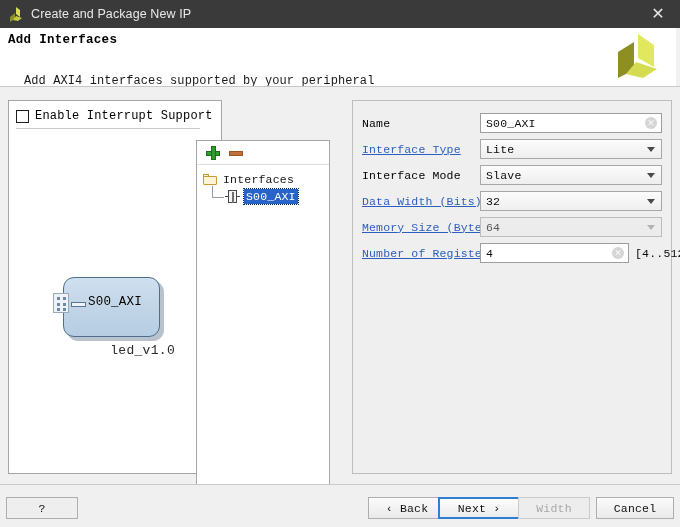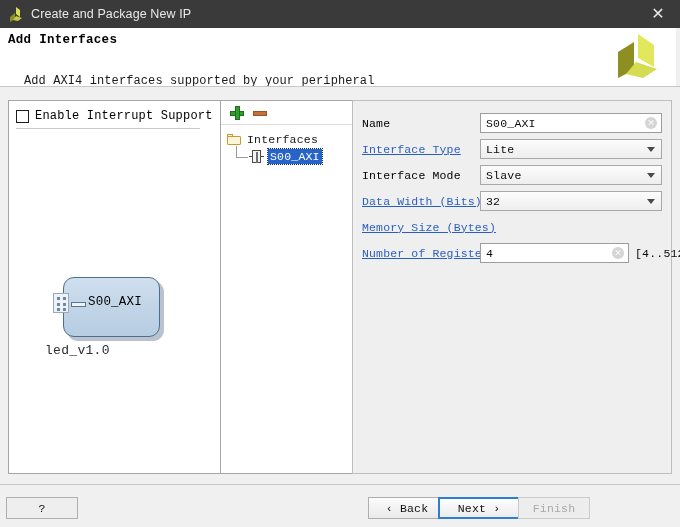--- a/index.html
+++ b/index.html
@@ -83,21 +83,21 @@
   }
 
   .pane {
     position: absolute;
     top: 13px;
     height: 374px;
     border: 1px solid #a6a6a6;
     background: #ffffff;
   }
   .pane-left   { left: 8px;   width: 214px; }
-  .pane-middle { left: 220px; width: 148px; }
+  .pane-middle { left: 196px; width: 134px; margin-top: 40px; }
   .pane-right  { left: 352px; width: 320px; background: #efefef; border-color: #bdbdbd; }
 
   
   .chk-row {
     position: absolute; left: 7px; top: 8px;
     display: flex; align-items: center;
   }
   .chk-box {
     width: 13px; height: 13px;
     border: 1px solid #1d1d1d;
@@ -157,21 +157,21 @@
     position: absolute; left: 43px; top: 24px;
     font-family: "Liberation Mono", monospace;
     font-size: 12.5px;
     color: #000;
     letter-spacing: 0.2px;
     white-space: nowrap;
   }
   .ip-caption {
     position: absolute; left: 0; top: 72px;
     width: 130px;
-    text-align: left;
+    text-align: right;
     font-family: "Liberation Mono", monospace;
     font-size: 13px;
     color: #2c2c2c;
     letter-spacing: 0.3px;
   }
 
   
   .tree-toolbar {
     position: absolute; left: 0; top: 0;
     width: 132px; height: 24px;
@@ -519,20 +519,26 @@
           <div class="fctrl">
             <div class="fsel">
               <span class="fsel-val">32</span>
             </div>
             <div class="arrow"></div>
           </div>
         </div>
 
         <div class="frow" style="top:116px">
           <div class="flabel link">Memory Size (Bytes)</div>
+          <div class="fctrl">
+            <div class="fsel disabled">
+              <span class="fsel-val">64</span>
+            </div>
+            <div class="arrow dis"></div>
+          </div>
         </div>
 
         <div class="frow" style="top:142px">
           <div class="flabel link">Number of Registers</div>
           <div class="fctrl">
             <div class="ftext narrow">
               <span class="ftext-val">4</span>
             </div>
             <div class="clear-ico">✕</div>
           </div>
@@ -542,16 +548,17 @@
       </div>
     </div>
 
   </div>
 
   <div class="footer-rule"></div>
   <div class="footer">
     <div class="btn btn-help">?</div>
     <div class="btn btn-back">‹ Back</div>
     <div class="btn btn-next">Next ›</div>
-    <div class="btn btn-finish">Finish</div>
+    <div class="btn btn-finish">Width</div>
+    <div class="btn btn-cancel">Cancel</div>
   </div>
 
 </div>
 
 </body></html>

